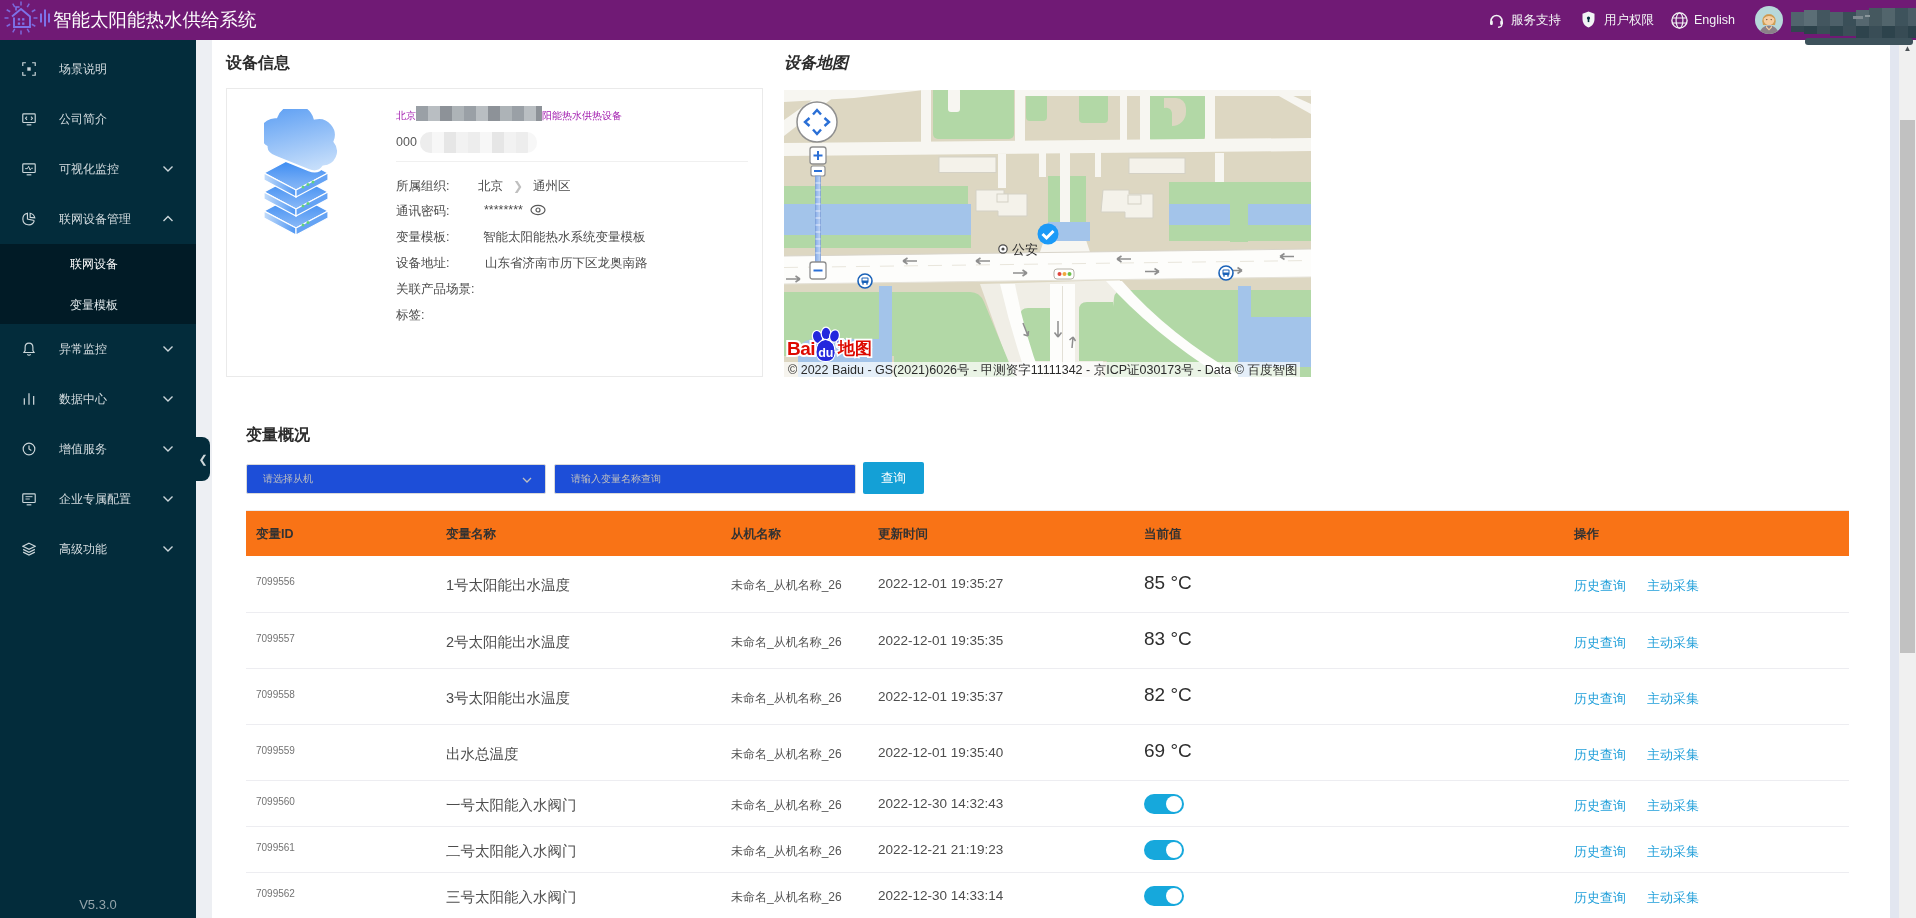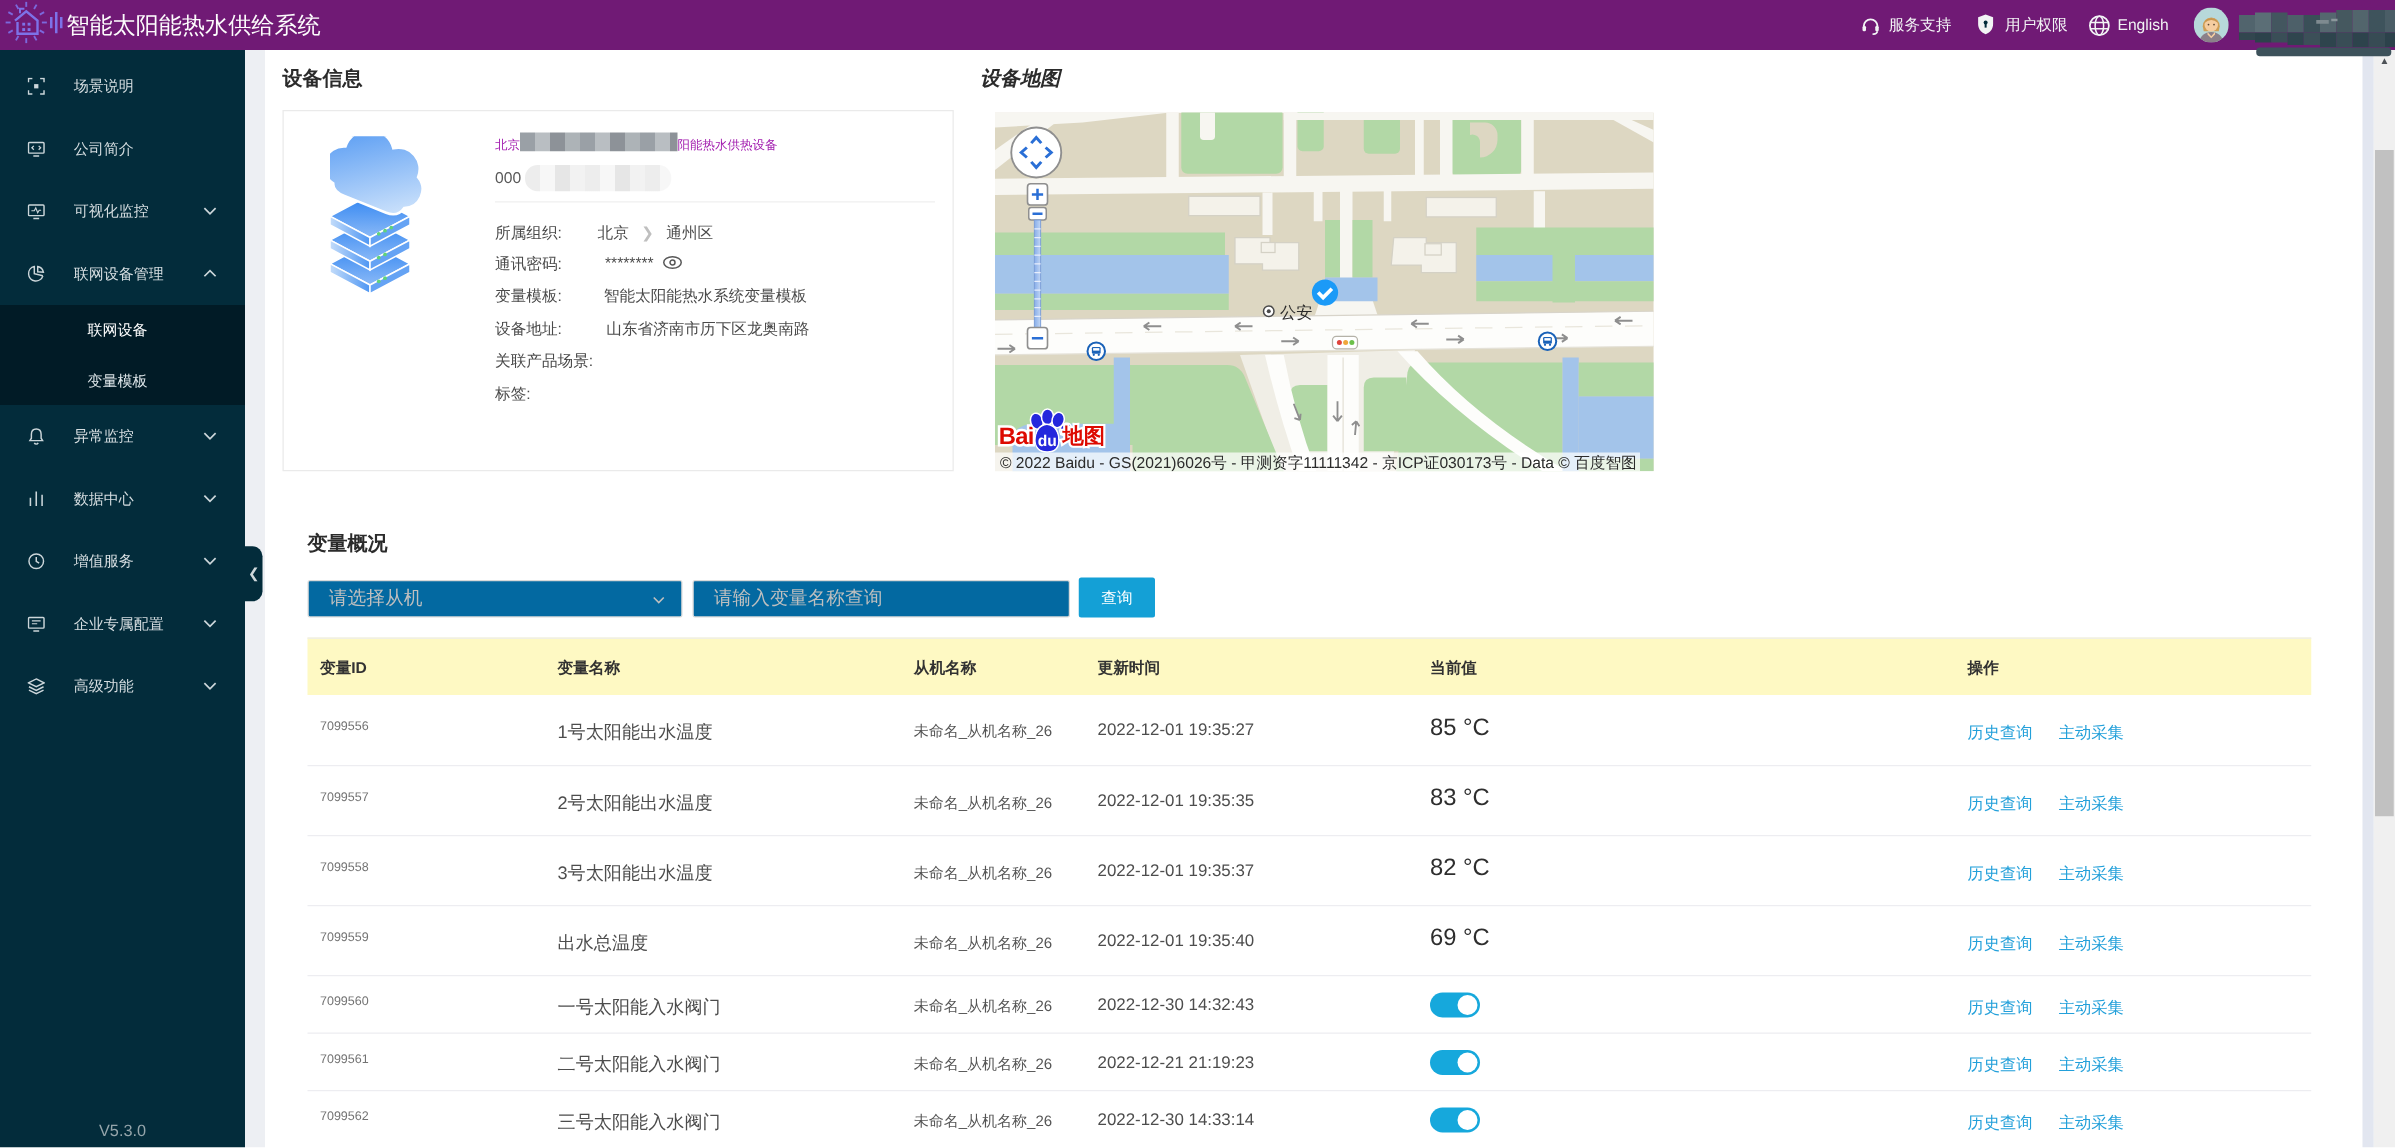--- a/index.html
+++ b/index.html
@@ -26,25 +26,25 @@
 #scrollbar{position:absolute;left:1899px;top:40px;width:17px;height:878px;background:#f0f0f0}
 #scrollbar .btn{position:absolute;left:0;top:0;width:17px;height:17px;color:#4d5257;font-size:8px;text-align:center;line-height:17px}
 #scrollbar .thumb{position:absolute;left:1px;top:80px;width:15px;height:533px;background:#c1c1c1}
 
 .sec-title{position:absolute;font-size:16px;font-weight:bold;color:#2b2b2b}
 
 #dev-card{position:absolute;left:226px;top:88px;width:537px;height:289px;border:1px solid #eaeaea}
 .fld{position:absolute;font-size:12.5px;color:#4a4a4a}
 .mosaic{position:absolute;overflow:hidden}
 
-.selbox{position:absolute;border:1px solid #d9d9d9;border-radius:2px;background:#0369a1;font-size:15px;color:#bfbfbf}
+.selbox{position:absolute;border:1px solid #d9d9d9;border-radius:2px;background:#1d4ed8;font-size:10px;color:#bfbfbf}
 .selbox .ph{position:absolute;left:16px;top:0;line-height:28px}
 #qbtn{position:absolute;left:863px;top:462px;width:61px;height:32px;background:#14a0d6;border-radius:2px;color:#fff;font-size:12.5px;text-align:center;line-height:32px}
 
-#thead{position:absolute;left:246px;top:510px;width:1603px;height:46px;background:#fef9c3;border-top:1px solid #ebebee}
+#thead{position:absolute;left:246px;top:510px;width:1603px;height:46px;background:#f97316;border-top:1px solid #ebebee}
 .th{position:absolute;top:0;height:46px;line-height:46px;font-size:12.5px;font-weight:bold;color:#323232}
 .row{position:absolute;left:246px;width:1603px;border-bottom:1px solid #ededf1}
 .td{position:absolute;font-size:10px;color:#737373}
 .tds{position:absolute;font-size:12px;color:#555}
 .tdt{position:absolute;font-size:13.5px;color:#4d4d4d}
 .tdn{position:absolute;font-size:14.5px;color:#4d4d4d}
 .temp{position:absolute;font-size:19px;color:#2e2e2e}
 .lnk{position:absolute;font-size:13px;color:#23a0da}
 .toggle{position:absolute;width:40px;height:20px;background:#16a8dc;border-radius:10px}
 .toggle .knob{position:absolute;right:2px;top:2px;width:16px;height:16px;background:#fff;border-radius:8px}
@@ -118,21 +118,21 @@
           <circle cx="8" cy="7" r="2" fill="none" stroke="#595959" stroke-width="1.2"></circle>
         </svg>
     </div>
     <div class="fld" style="left:169px;top:140px">变量模板:</div>
     <div class="fld" style="left:256px;top:140px">智能太阳能热水系统变量模板</div>
     <div class="fld" style="left:169px;top:166px">设备地址:</div>
     <div class="fld" style="left:258px;top:166px">山东省济南市历下区龙奥南路</div>
     <div class="fld" style="left:169px;top:192px">关联产品场景:</div>
     <div class="fld" style="left:169px;top:218px">标签:</div>
   </div>
-  <div id="map-wrap" style="position:absolute;left:784px;top:90px;width:456px;height:287px;margin-left:12px;">
+  <div id="map-wrap" style="position:absolute;left:784px;top:90px;width:456px;height:287px;">
   <svg width="527" height="287" viewBox="0 0 527 287" style="display:block">
     <defs>
       <linearGradient id="ztrack" x1="0" y1="0" x2="1" y2="0">
             <stop offset="0" stop-color="#88aeea"></stop>
             <stop offset="1" stop-color="#c2d6f4"></stop>
           </linearGradient>
     </defs>
     <rect width="527" height="287" fill="#ddd7c2"></rect>
 
     <g fill="#b2d8a6">

